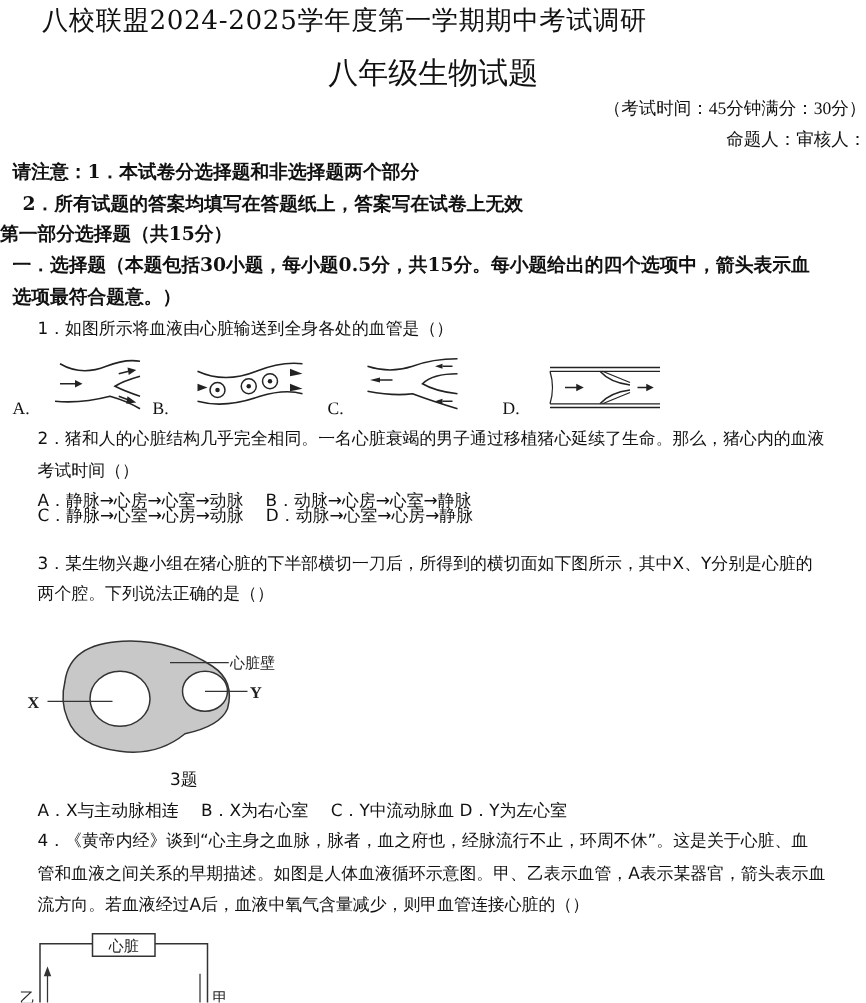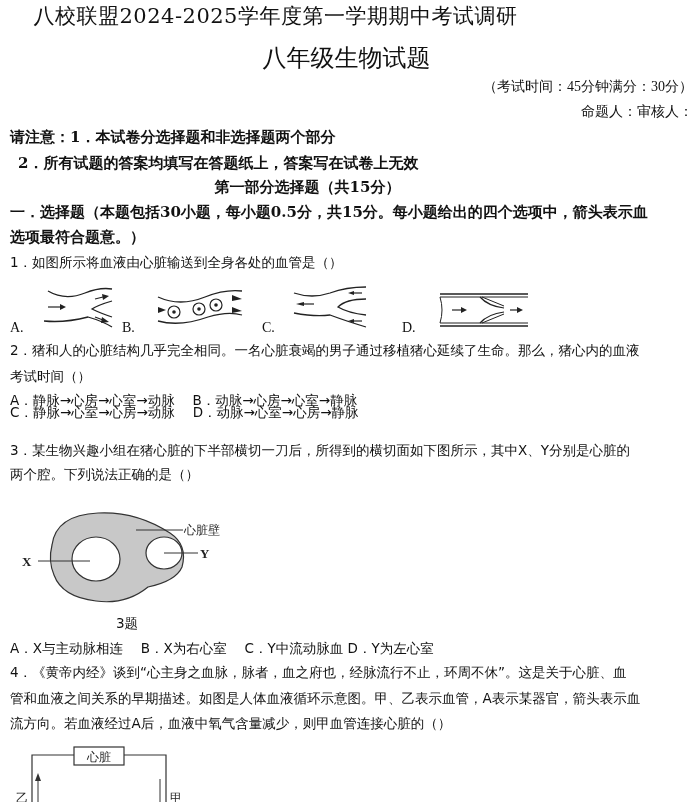--- a/index.html
+++ b/index.html
@@ -6,36 +6,36 @@
   body {
     width: 693px; height: 802px; overflow: hidden; position: relative;
     font-family: "DejaVu Serif", "Liberation Serif", serif;
     color: #111;
   }
   .abs { position: absolute; white-space: nowrap; }
   .title1 { top: 2px; left: 0; width: 551px; text-align: center; font-size: 21px; letter-spacing: 0.5px; }
   .title2 { top: 42px; left: 0; width: 693px; text-align: center; font-size: 24px; }
   .info { left: 0; width: 693px; text-align: right; font-size: 14px; font-family: Liberation Serif, serif; }
   .bold { font-weight: bold; font-size: 15px; }
-  .q { font-size: 13.5px; font-family: "DejaVu Sans", sans-serif; }
+  .q { font-size: 13.5px; font-family: "DejaVu Sans", sans-serif; margin-left: 20px; }
   .opt-lbl { font-family: "Liberation Serif", serif; font-size: 14px; }
   svg { position: absolute; overflow: visible; }
 </style>
 </head>
 <body>
 
 <div class="abs title1">八校联盟2024-2025学年度第一学期期中考试调研</div>
 <div class="abs title2">八年级生物试题</div>
 <div class="abs info" style="top:78px;">（考试时间：45分钟满分：30分）</div>
 <div class="abs info" style="top:103px;">命题人：审核人：</div>
 
 <div class="abs bold" style="top:128px; left:10px;">请注意：1．本试卷分选择题和非选择题两个部分</div>
 <div class="abs bold" style="top:154px; left:18px;">2．所有试题的答案均填写在答题纸上，答案写在试卷上无效</div>
 
-<div class="abs bold" style="top:178px; left:0; width:615px; text-align:center;">第一部分选择题（共15分）</div>
+<div class="abs bold" style="top:178px; left:0; width:615px; ">第一部分选择题（共15分）</div>
 <div class="abs bold" style="top:203px; left:10px;">一．选择题（本题包括30小题，每小题0.5分，共15分。每小题给出的四个选项中，箭头表示血</div>
 <div class="abs bold" style="top:228px; left:10px;">选项最符合题意。）</div>
 
 <div class="abs q" style="top:254px; left:10px;">1．如图所示将血液由心脏输送到全身各处的血管是（）</div>
 
 <div class="abs opt-lbl" style="top:320px; left:10px;">A.</div>
 <svg style="left:40px; top:285px;" width="80" height="45" viewBox="0 0 80 45">
   <path d="M8 6 Q25 16 45 8 Q60 2 72 4" fill="none" stroke="#222" stroke-width="1.3"></path>
   <path d="M4 36 Q25 38 48 32 Q62 36 72 42" fill="none" stroke="#222" stroke-width="1.3"></path>
   <path d="M72 16 Q58 20 52 24 Q60 28 72 32" fill="none" stroke="#222" stroke-width="1.3"></path>

